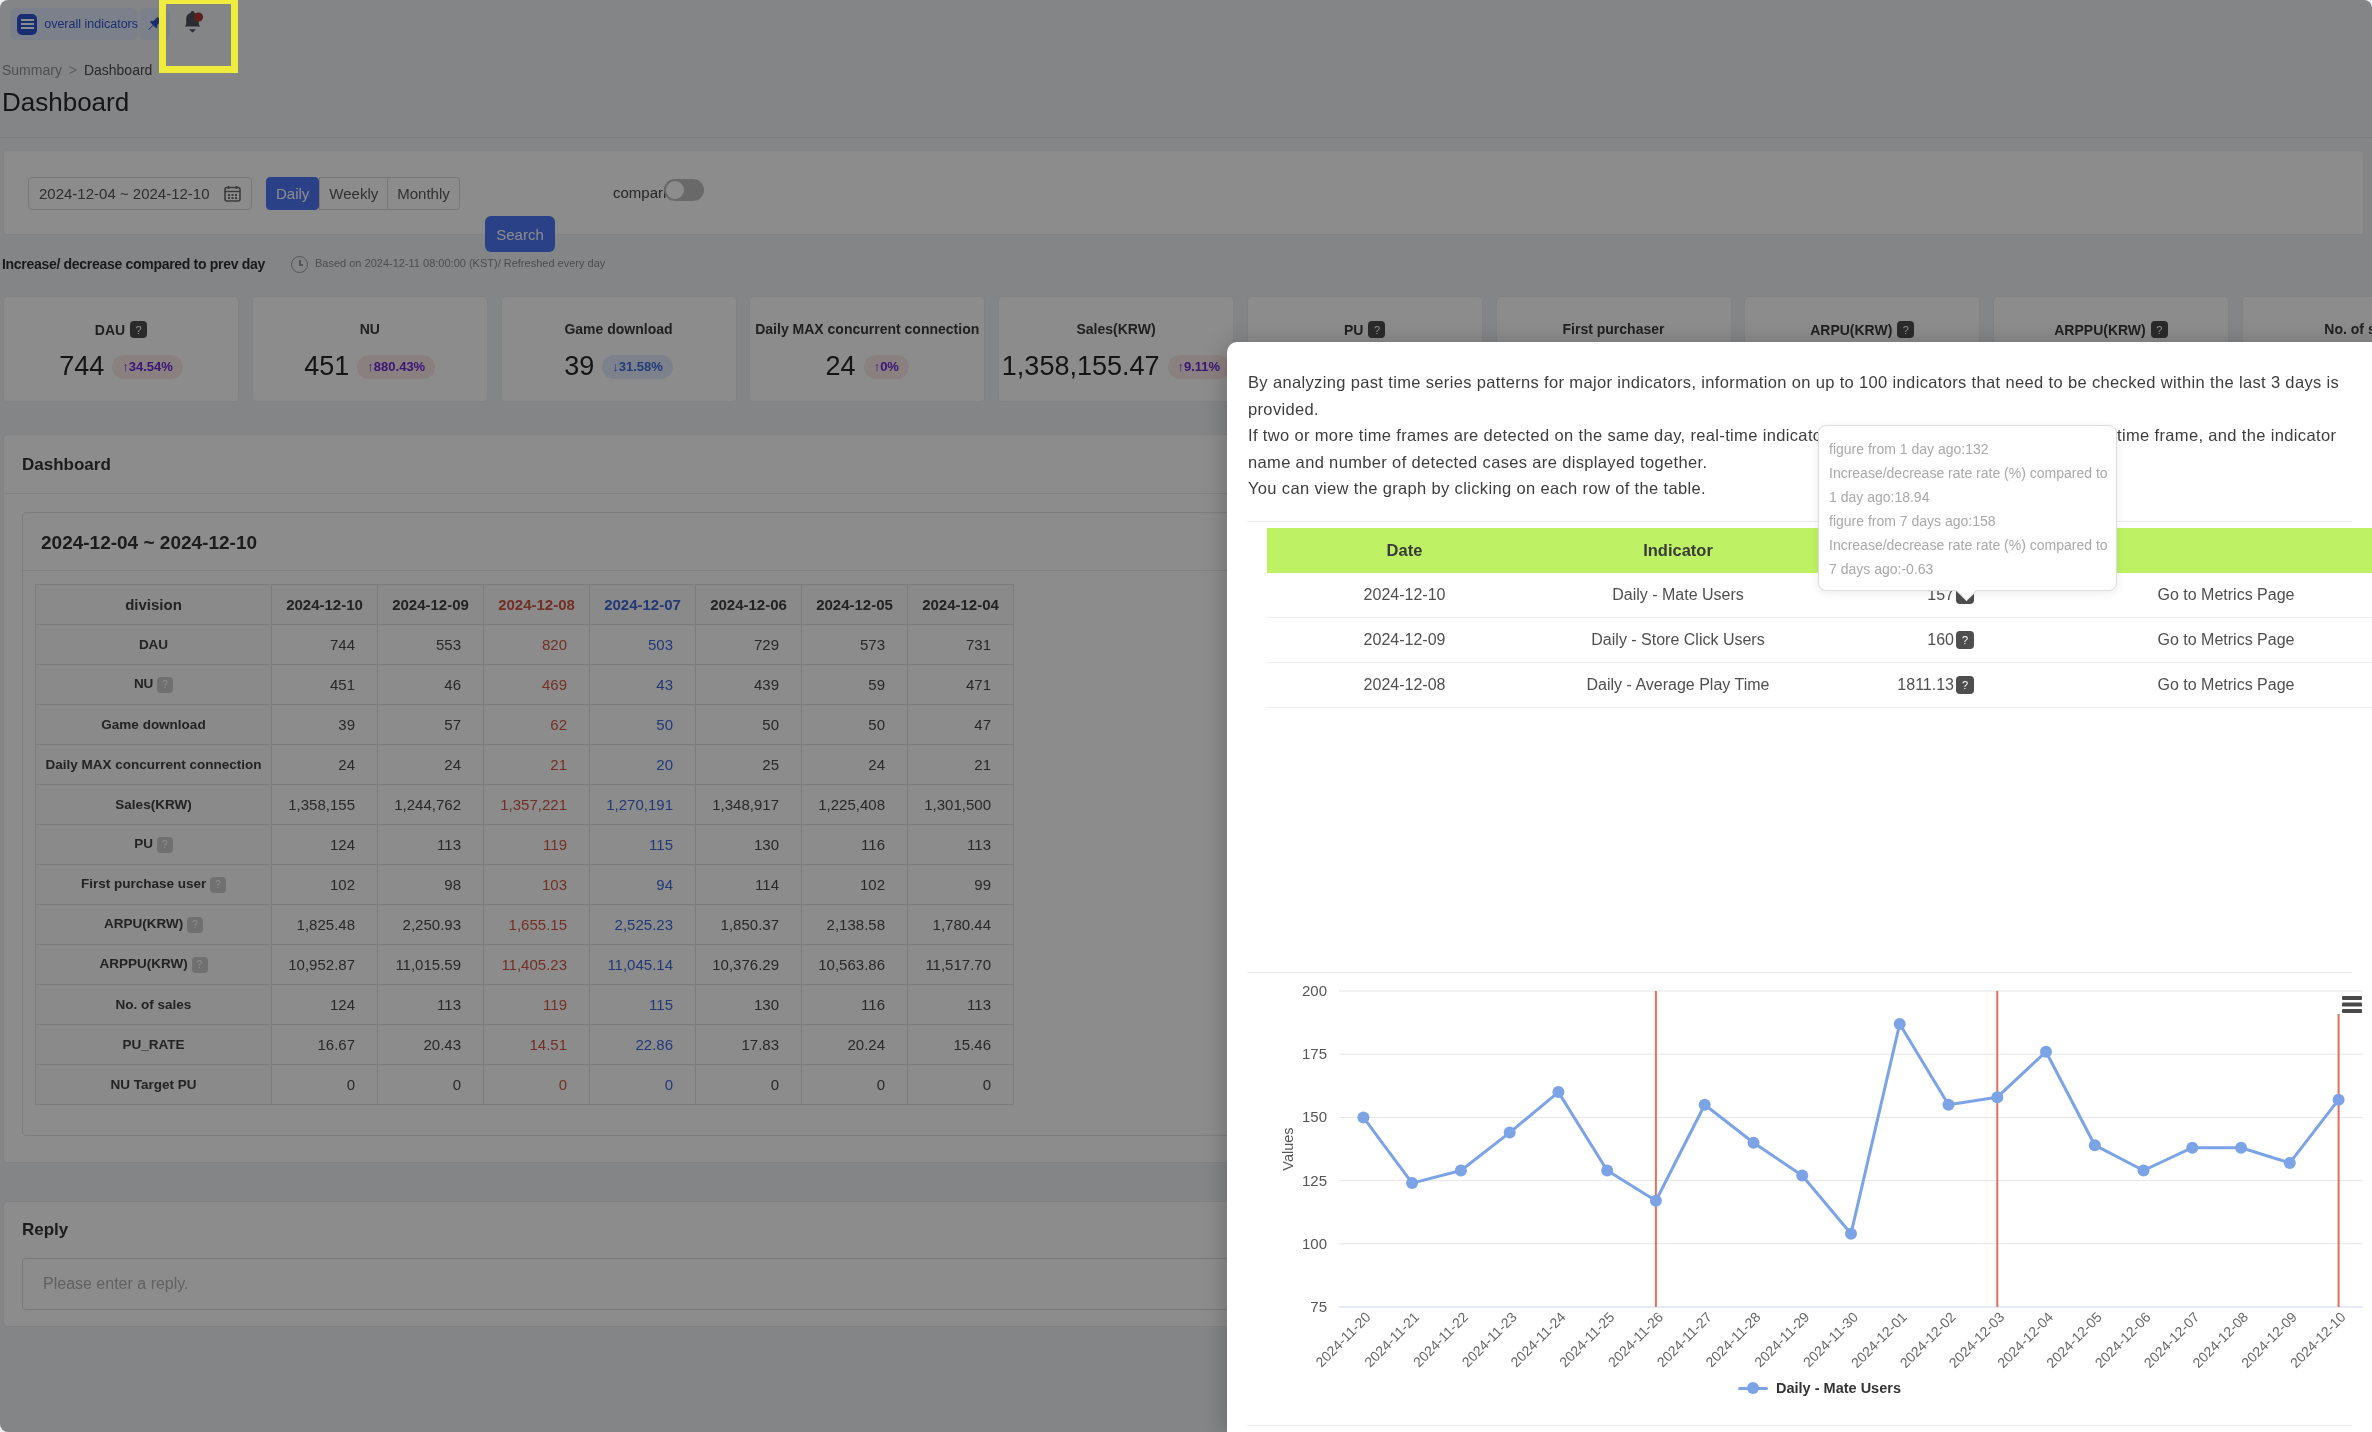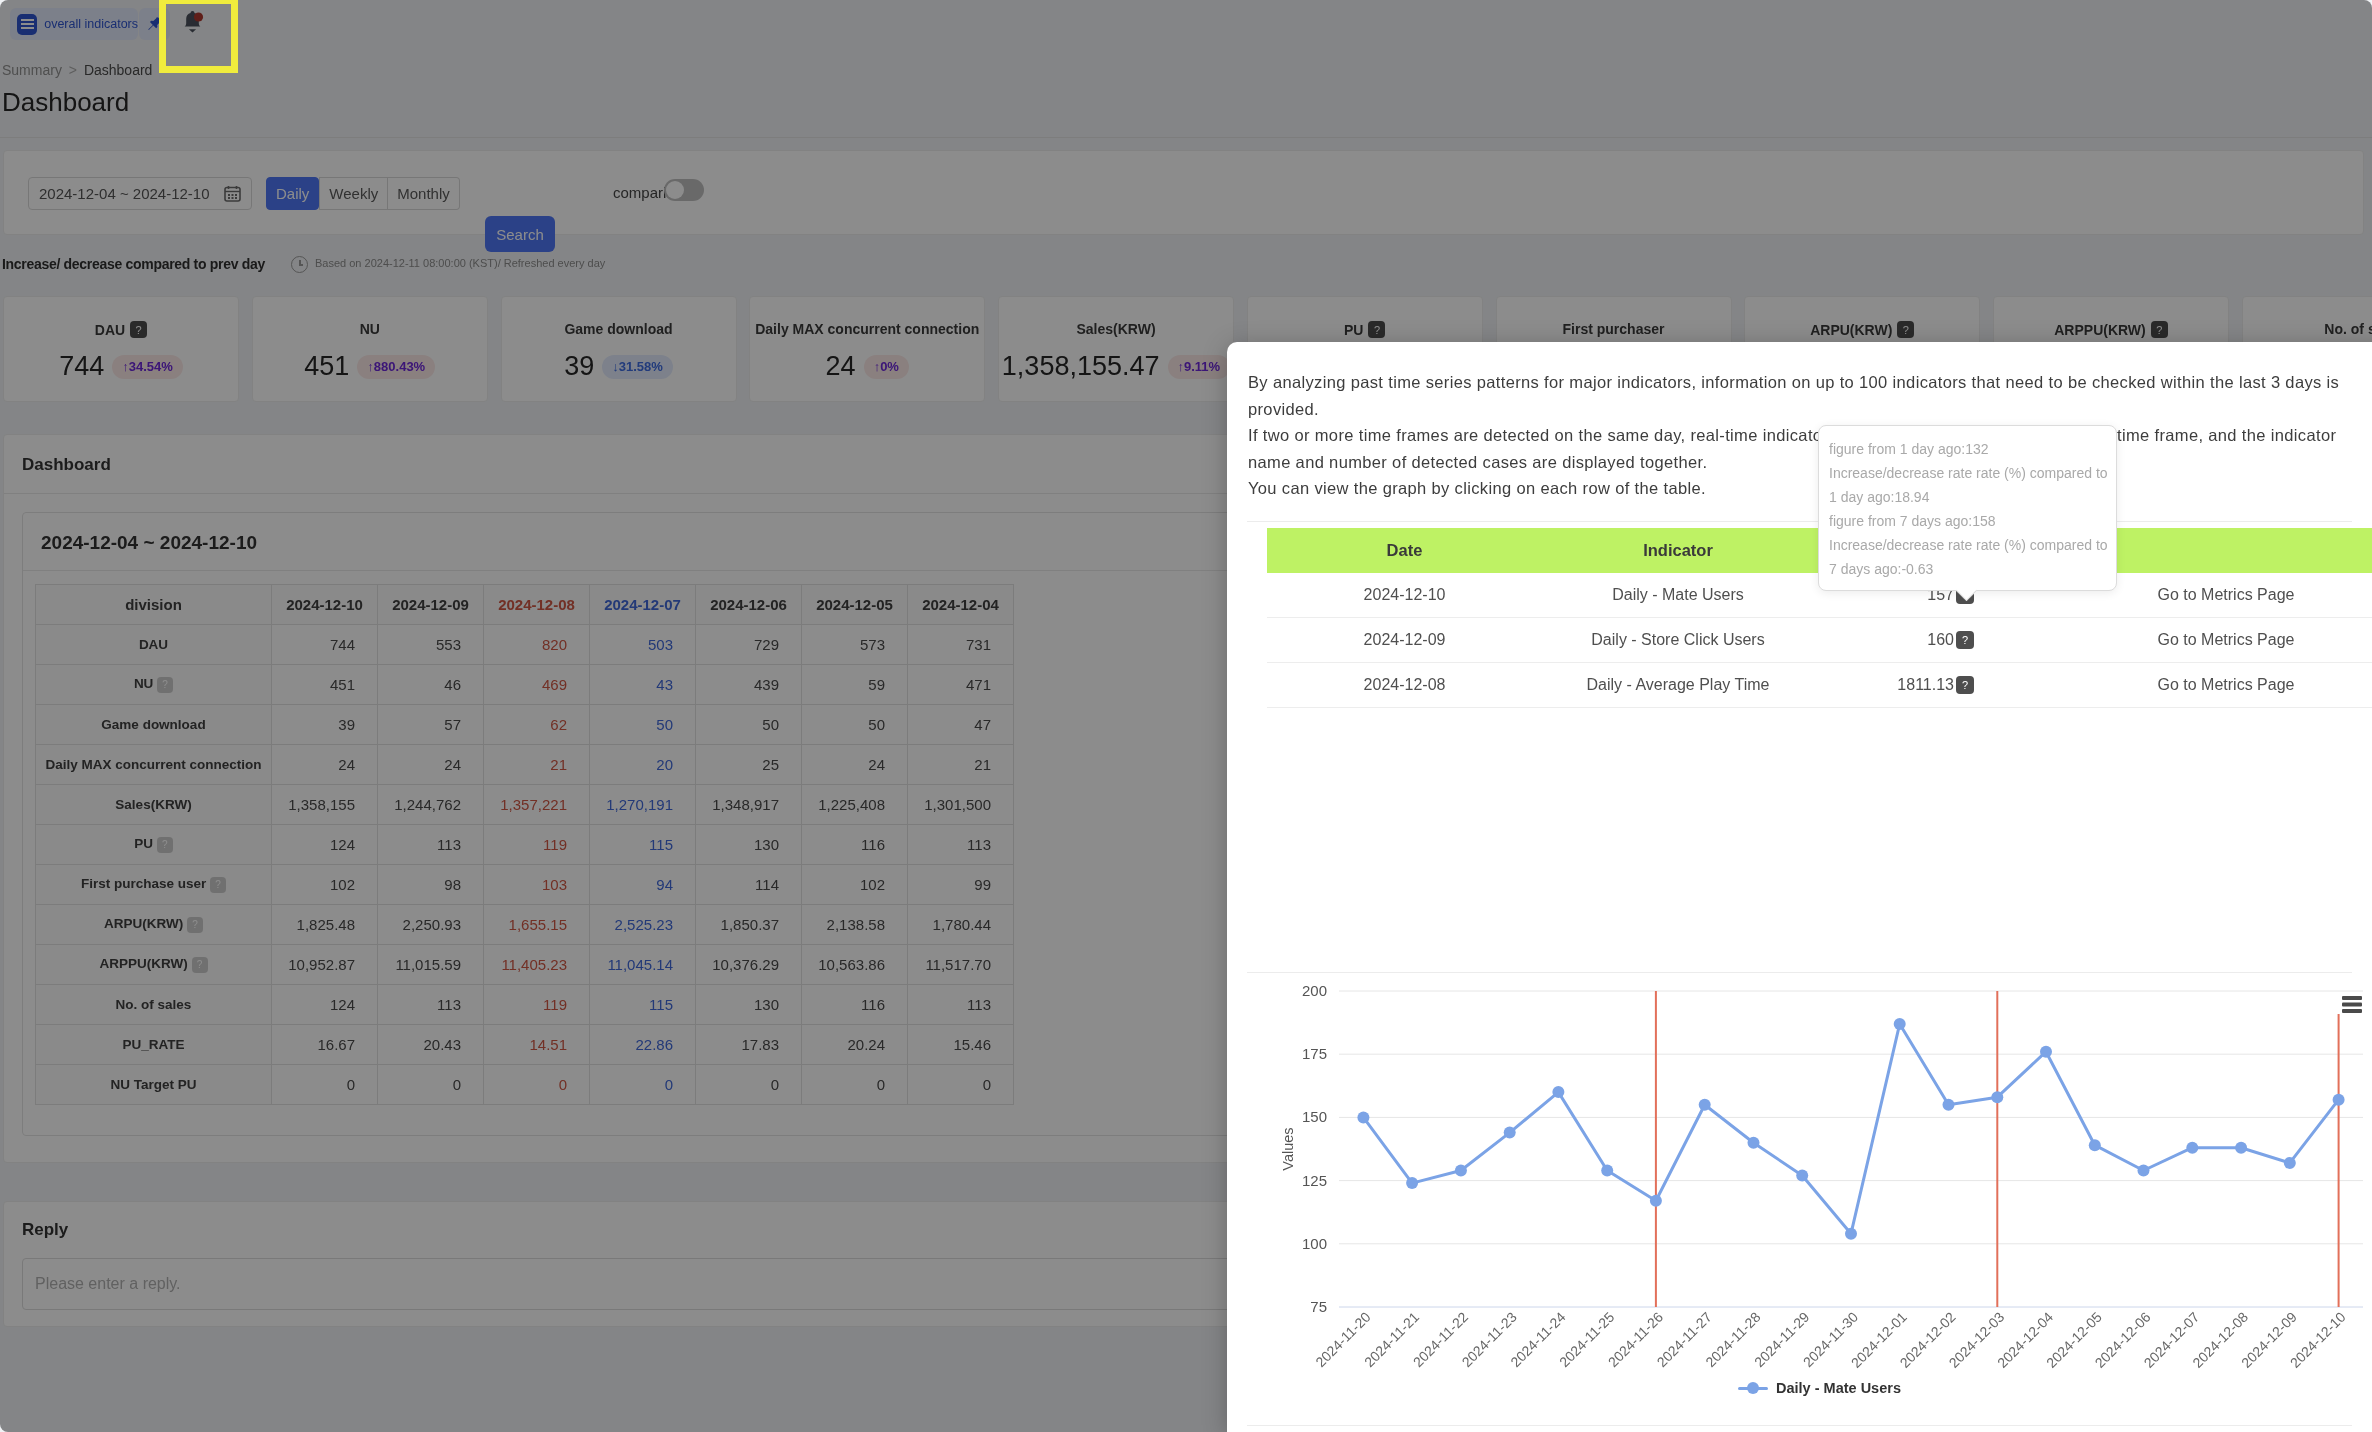--- a/index.html
+++ b/index.html
@@ -54,21 +54,21 @@
 table.data th,table.data td{border:1px solid #e2e2e2;height:40px;padding:0;}
 table.data th{background:#fafafa;font-weight:700;color:#404040;width:106px;text-align:center;}
 table.data th.div{width:236px;}
 table.data td{text-align:right;padding-right:22px;color:#4a4a4a;}
 table.data td.lbl{text-align:center;padding-right:0;font-weight:700;font-size:13.5px;color:#404040;background:#fafafa;white-space:nowrap;}
 .cred{color:#cf5744!important;}
 .cblue{color:#3f68d9!important;}
 
 .replycard{position:absolute;left:3px;top:1201px;width:2361px;height:126px;background:#fff;border:1px solid #ececec;border-radius:4px;}
 .replycard .title{position:absolute;left:18px;top:18px;font-size:17px;color:#333;font-weight:700;}
-.replybox{position:absolute;left:18px;top:56px;width:2325px;height:52px;border:1px solid #dcdcdc;border-radius:4px;display:flex;align-items:center;padding-left:12px;color:#b0b0b0;font-size:16px;}
+.replybox{position:absolute;left:18px;top:56px;width:2325px;height:52px;border:1px solid #dcdcdc;border-radius:4px;display:flex;align-items:center;padding-left:20px;color:#b0b0b0;font-size:16px;}
 </style></head><body>
 <div class="page">
 <div class="tab">
       <div class="tabicon"></div>
       <span>overall indicators</span>
     </div>
 <div class="pinbtn">
       <svg width="18" height="18" viewBox="0 0 24 24">
         <path fill="#2d54cf" d="M16 3l5 5-1.5 1.5-.7-.2-3.9 3.9.3 2.9-1.6 1.6-3.8-3.8L5 18.7 3.9 20 3 19.1l1.3-1.1 4.8-4.8-3.8-3.8L6.9 7.8l2.9.3 3.9-3.9-.2-.7z"></path>
       </svg>

